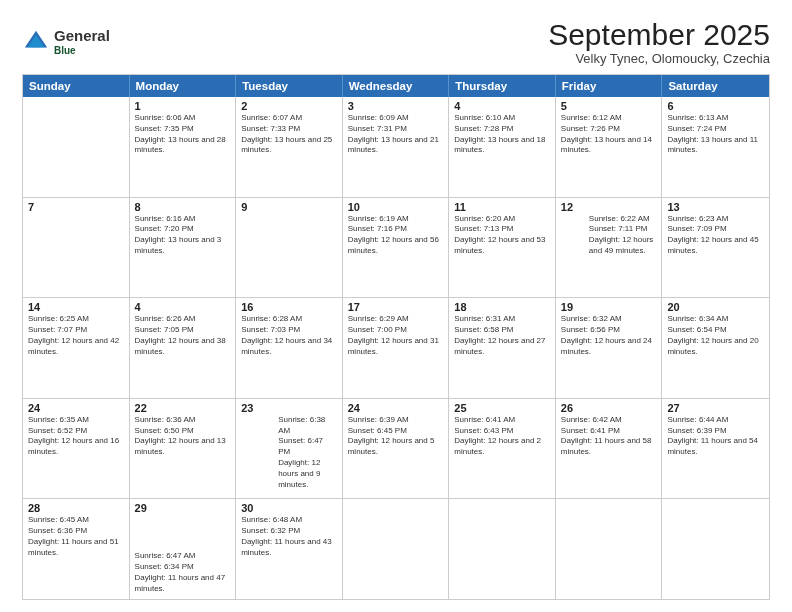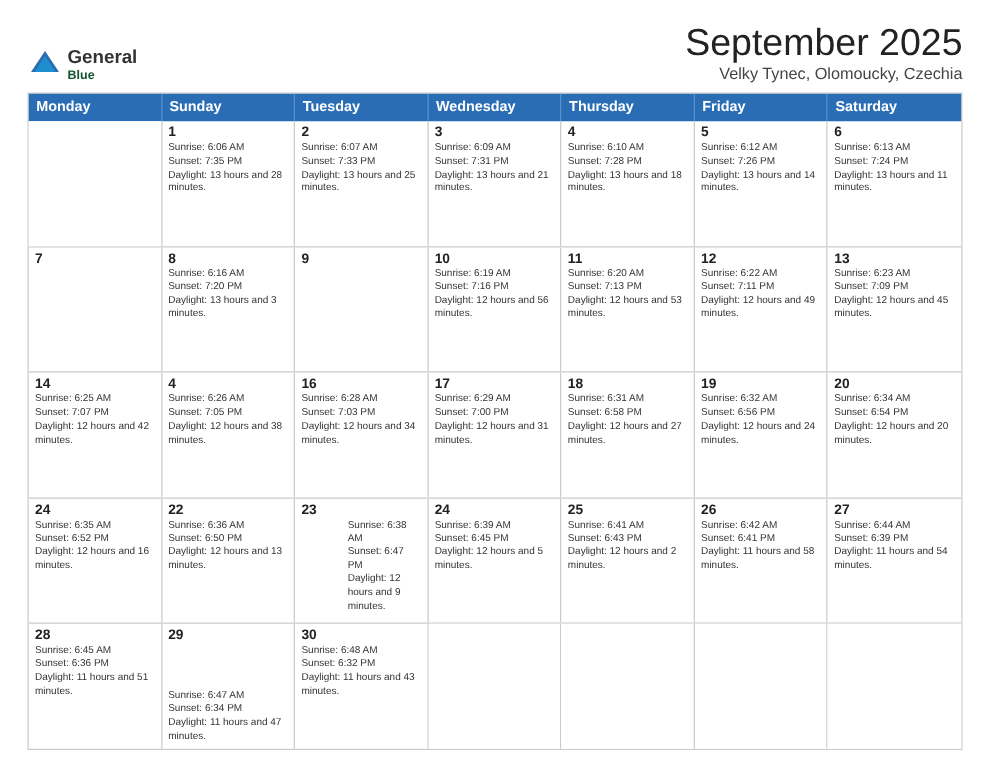--- a/index.html
+++ b/index.html
@@ -13,21 +13,21 @@
     .page {
       width: 792px;
       height: 612px;
       padding: 18px 22px 12px 22px;
       display: flex;
       flex-direction: column;
     }
     .header {
       display: flex;
       justify-content: space-between;
-      align-items: flex-end;
+      align-items: center;
       margin-bottom: 8px;
     }
     .logo {
       display: flex;
       align-items: center;
       gap: 4px;
     }
     .logo-text {
       display: flex;
       flex-direction: column;
@@ -133,22 +133,22 @@
       </div>
     </div>
     <div class="title-block">
       <div class="month-title">September 2025</div>
       <div class="subtitle">Velky Tynec, Olomoucky, Czechia</div>
     </div>
   </div>
 
   <div class="calendar">
     <div class="cal-header" id="cal-header">
+        <div class="cal-header-cell">Sunday</div>
         <div class="cal-header-cell">Monday</div>
-        <div class="cal-header-cell">Sunday</div>
         <div class="cal-header-cell">Tuesday</div>
         <div class="cal-header-cell">Wednesday</div>
         <div class="cal-header-cell">Thursday</div>
         <div class="cal-header-cell">Friday</div>
         <div class="cal-header-cell">Saturday</div>
       </div>
     <div class="cal-body" id="cal-body">
         <div class="cal-row">
           <div class="cal-cell empty"></div>
           <div class="cal-cell">
@@ -208,21 +208,21 @@
 Daylight: 12 hours and 56 minutes.</div>
           </div>
           <div class="cal-cell">
             <div class="cell-day">11</div>
             <div class="cell-info" style="white-space: pre-line;">Sunrise: 6:20 AM
 Sunset: 7:13 PM
 Daylight: 12 hours and 53 minutes.</div>
           </div>
           <div class="cal-cell">
             <div class="cell-day">12</div>
-            <div class="cell-info" style="white-space: pre-line;">Sunrise: 6:22 AM
+            <div class="cell-info" style="white-space: pre-line; margin-left: 28px;">Sunrise: 6:22 AM
 Sunset: 7:11 PM
 Daylight: 12 hours and 49 minutes.</div>
           </div>
           <div class="cal-cell">
             <div class="cell-day">13</div>
             <div class="cell-info" style="white-space: pre-line;">Sunrise: 6:23 AM
 Sunset: 7:09 PM
 Daylight: 12 hours and 45 minutes.</div>
           </div>
         </div>

